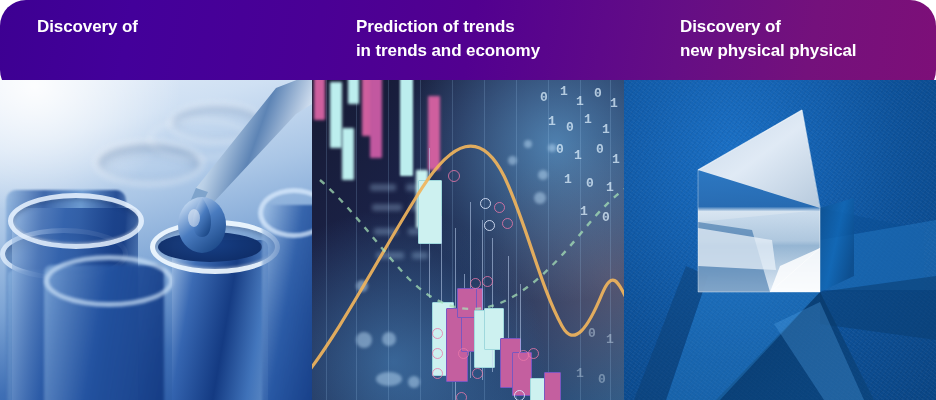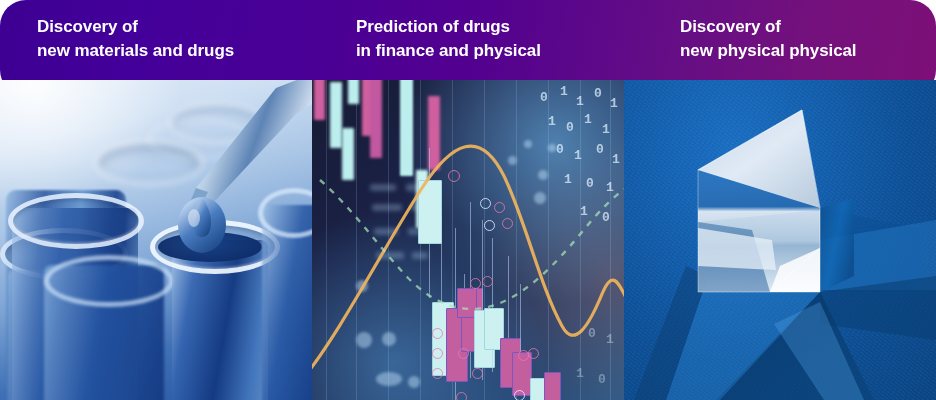--- a/index.html
+++ b/index.html
@@ -64,25 +64,25 @@
   .shape{position:absolute;}
 </style>
 </head>
 <body>
 
 <div class="stage">
 
   <div class="header">
 
     <div class="hcell c1">
-      <div class="htitle"><span>Discovery of</span><br><span>new materials and drugs</span></div>
+      <div class="htitle"><span>Discovery of</span><br></div>
     </div>
 
     <div class="hcell c2">
-      <div class="htitle"><span>Prediction of drugs</span><br><span>in finance and physical</span></div>
+      <div class="htitle"><span>Prediction of trends</span><br><span>in trends and economy</span></div>
     </div>
 
     <div class="hcell c3">
       <div class="htitle"><span>Discovery of</span><br><span>new physical physical</span></div>
     </div>
 
   </div>
 
   <div class="panels">
 

